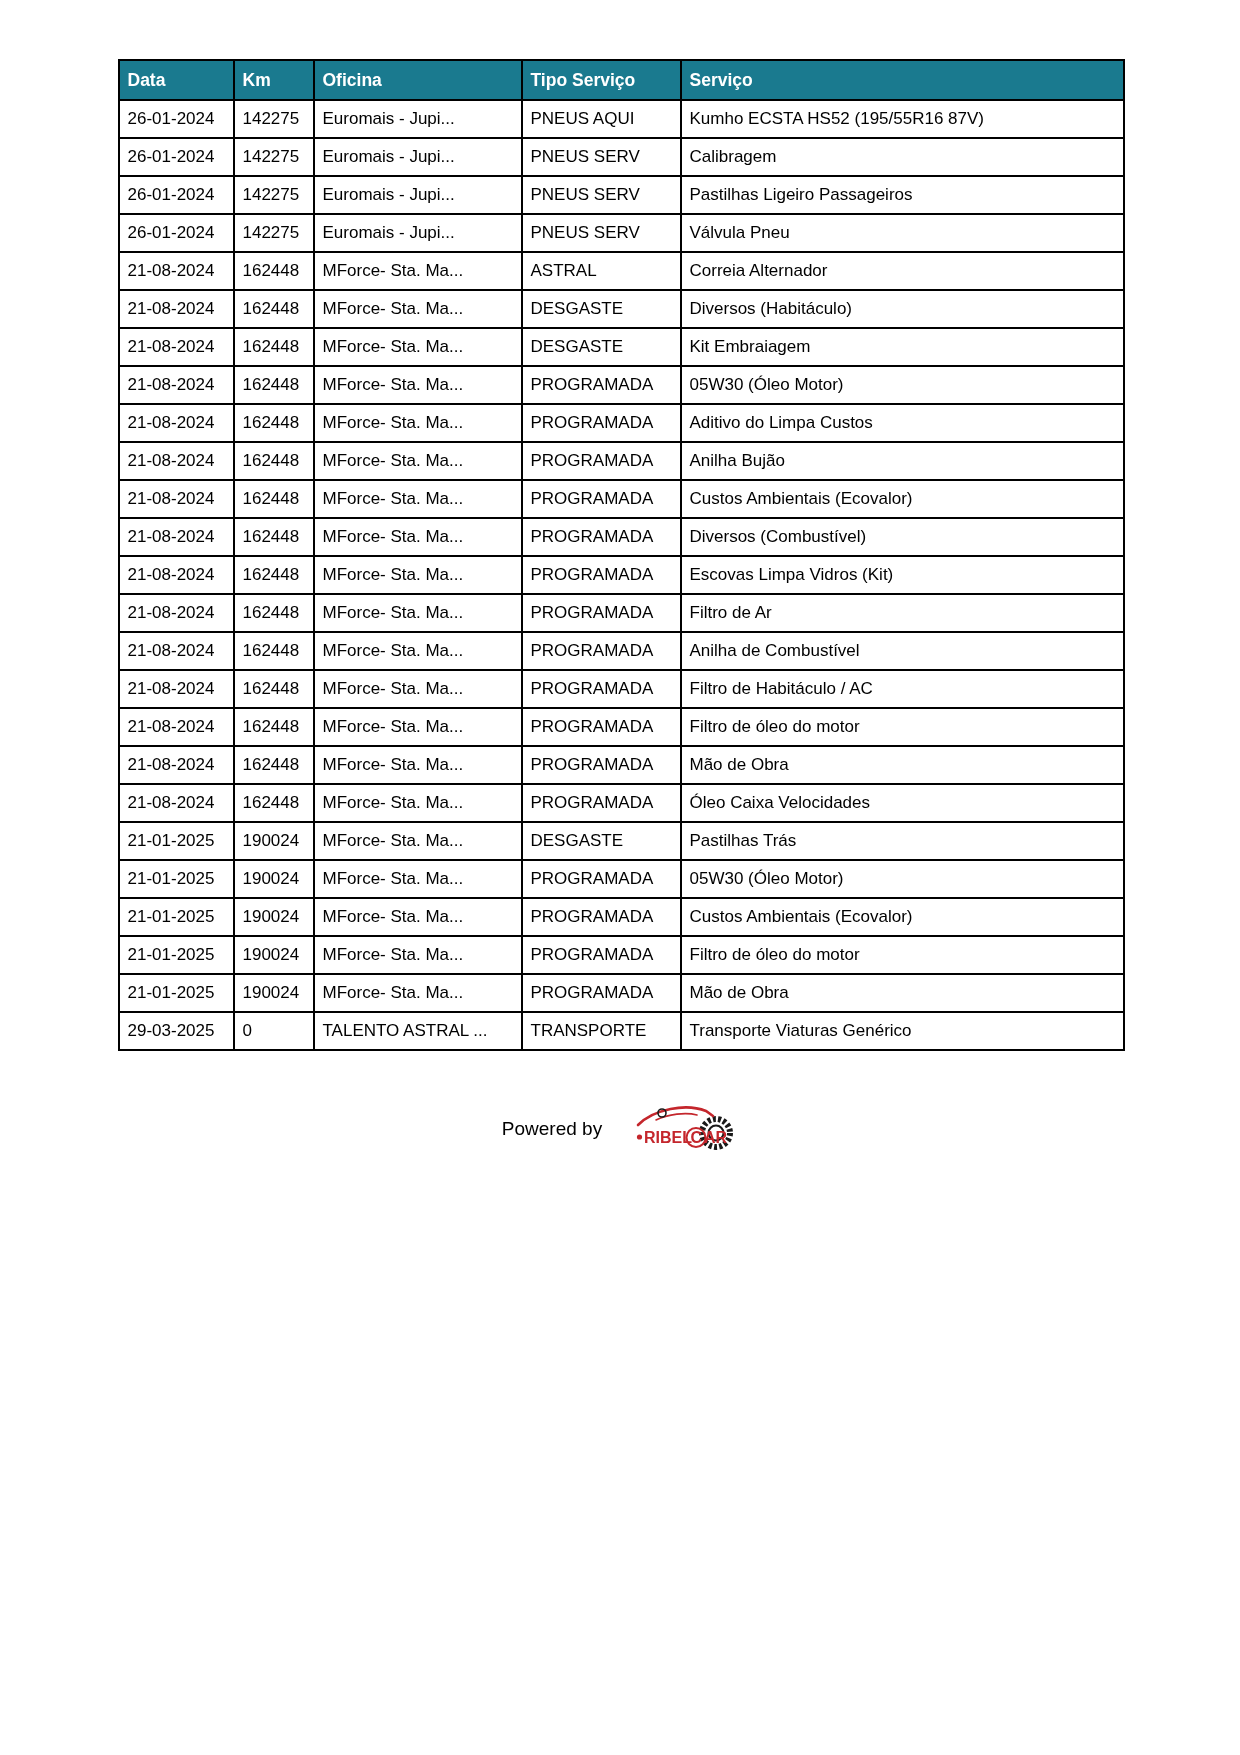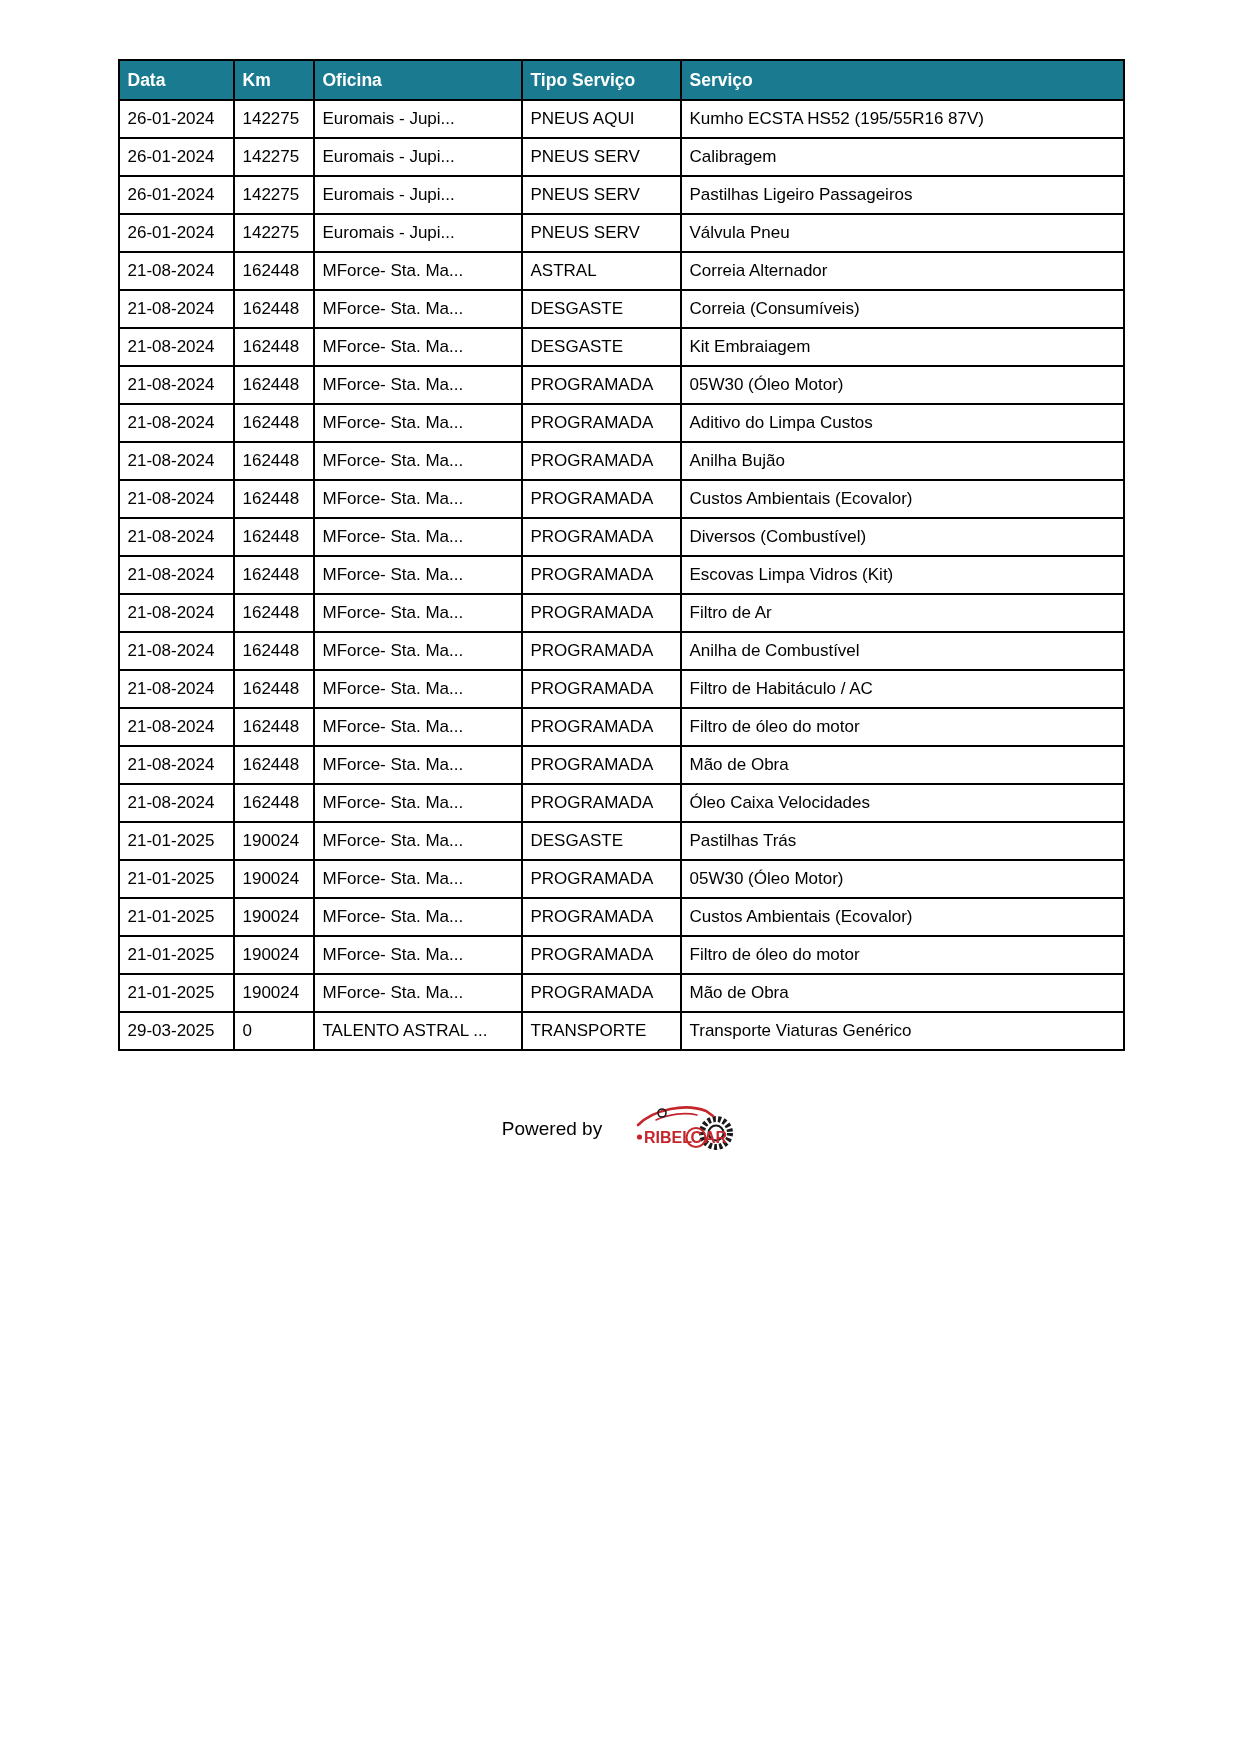--- a/index.html
+++ b/index.html
@@ -103,21 +103,21 @@
           <td class="col-km">162448</td>
           <td class="col-oficina">MForce- Sta. Ma...</td>
           <td class="col-tipo">ASTRAL</td>
           <td class="col-servico">Correia Alternador</td>
         </tr>
         <tr>
           <td class="col-data">21-08-2024</td>
           <td class="col-km">162448</td>
           <td class="col-oficina">MForce- Sta. Ma...</td>
           <td class="col-tipo">DESGASTE</td>
-          <td class="col-servico">Correia (Consumíveis)</td>
+          <td class="col-servico">Diversos (Habitáculo)</td>
         </tr>
         <tr>
           <td class="col-data">21-08-2024</td>
           <td class="col-km">162448</td>
           <td class="col-oficina">MForce- Sta. Ma...</td>
           <td class="col-tipo">DESGASTE</td>
           <td class="col-servico">Kit Embraiagem</td>
         </tr>
         <tr>
           <td class="col-data">21-08-2024</td>

